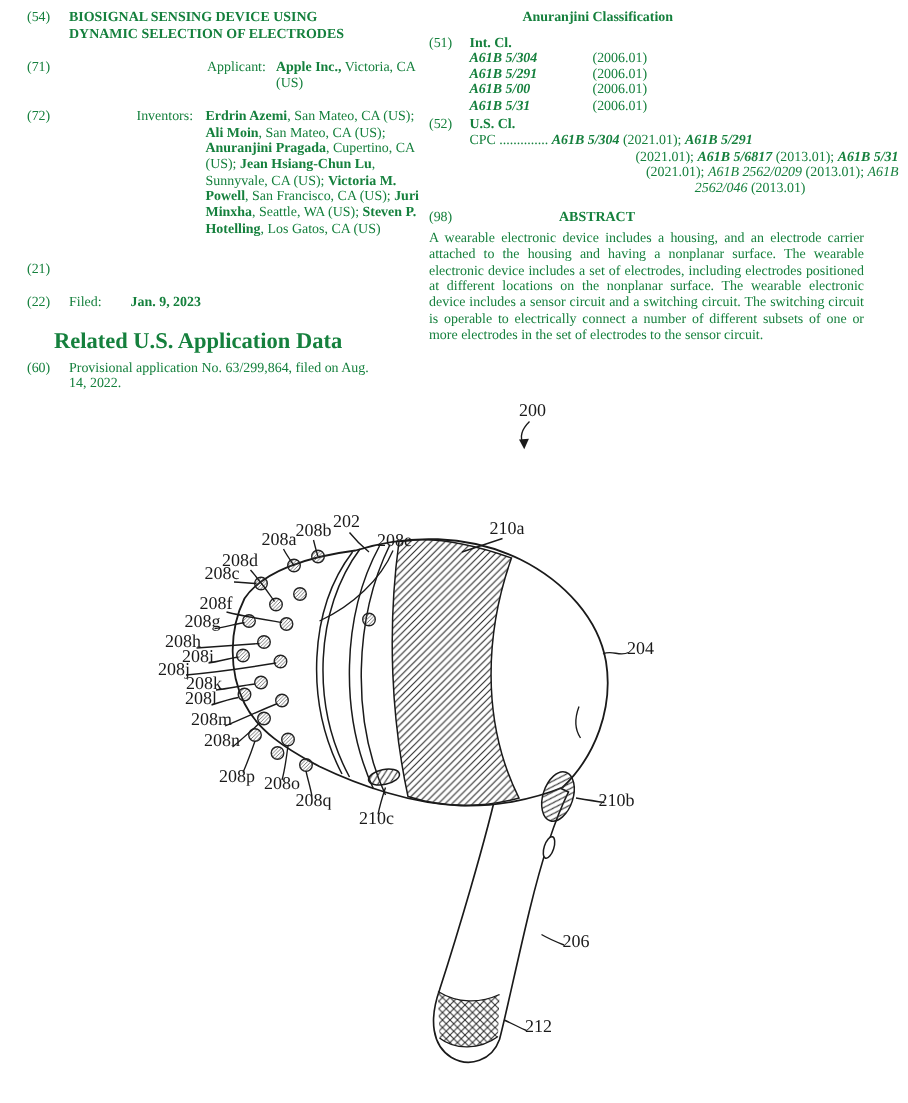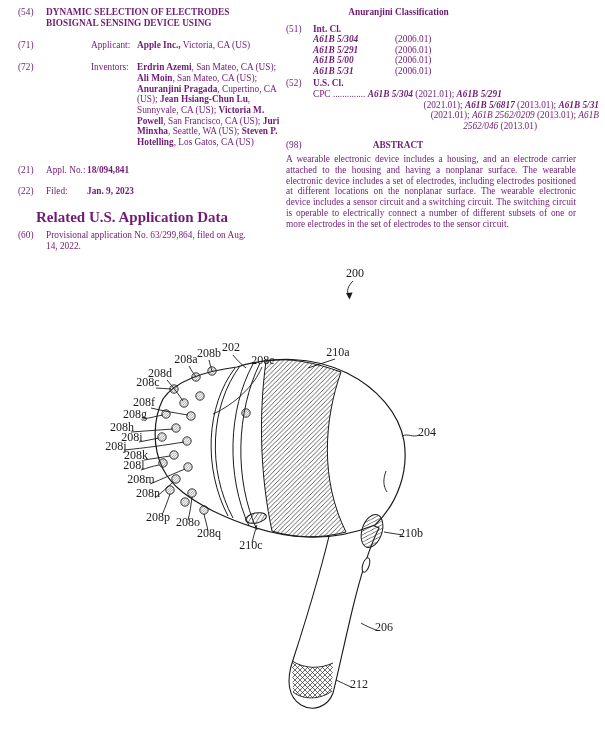--- a/index.html
+++ b/index.html
@@ -1,36 +1,36 @@
 <!DOCTYPE html>
 <html><head>
 <meta charset="utf-8">
 <style>
   html,body{margin:0;padding:0;background:#fff;}
   .page{position:relative;width:605px;height:735px;background:#fff;overflow:hidden;
-        font-family:"Liberation Serif",serif;color:#701a75;}
+        font-family:"Liberation Serif",serif;color:#15803d;}
   .col{position:absolute;top:7px;}
   .col-left{left:18px;width:262px;}
   .col-right{left:286px;width:313px;}
   .row{display:flex;align-items:flex-start;font-size:9.3px;line-height:10.7px;}
   .num{flex:0 0 28px;}
   .col-right .num{flex:0 0 27px;}
   .bd{flex:1;}
   .bold{font-weight:bold;}
   .title{font-weight:bold;}
   .kv{display:flex;}
   .lbl{flex:0 0 46px;margin-left:45px;}
   .lbl-sm{flex:0 0 41px;}
   .val{flex:1;}
   .val-inv{flex:1;max-width:162px;}
   .sg-b{font-weight:bold;margin-top:40px;}
   .sg-i{font-style:italic;}
   .sg-bi{font-weight:bold;font-style:italic;}
   .mb12{margin-bottom:12px;}
-  .mb11{margin-bottom:11px;}
+  .mb11{margin-bottom:11px;gap:47px;}
   .mb17{margin-bottom:17px;justify-content:space-between;}
   .rel-head{font-weight:bold;font-size:15px;line-height:10.7px;
             width:230px;margin:15px 0 7px 18px;}
   .f60-bd{max-width:206px;}
   .pub-head{font-weight:bold;font-size:9.3px;line-height:10.7px;text-align:center;
             width:225px;margin-bottom:6px;}
   .intcl{margin-left:27px;font-size:9.3px;line-height:10.5px;margin-bottom:2px;}
   .intcl-row .cls{display:inline-block;width:82px;font-weight:bold;font-style:italic;}
   .cpc{margin-left:27px;width:286px;font-size:9.3px;line-height:10.6px;margin-bottom:9px;}
   .cpc-line{white-space:nowrap;}
@@ -47,22 +47,22 @@
 </style>
 </head>
 <body>
 
 <div class="page">
 
   <div class="col col-left">
     <div class="row mb12">
       <span class="num">(54)</span>
       <div class="bd title">
+        <div>BIOSIGNAL SENSING DEVICE USING</div>
         <div>DYNAMIC SELECTION OF ELECTRODES</div>
-        <div>BIOSIGNAL SENSING DEVICE USING</div>
       </div>
     </div>
 
     <div class="row mb11">
       <span class="num">(71)</span>
       <div class="bd kv">
         <span class="lbl">Applicant:</span>
         <span class="val"><span class="sg-b">Apple Inc.,</span><span class=""> Victoria, CA (US)</span></span>
       </div>
     </div>
@@ -70,24 +70,20 @@
     <div class="row mb17">
       <span class="num">(72)</span>
       <div class="bd kv">
         <span class="lbl">Inventors:</span>
         <span class="val-inv"><span class="sg-b">Erdrin Azemi</span><span class="">, San Mateo, CA (US); </span><span class="sg-b">Ali Moin</span><span class="">, San Mateo, CA (US); </span><span class="sg-b">Anuranjini Pragada</span><span class="">, Cupertino, CA (US); </span><span class="sg-b">Jean Hsiang-Chun Lu</span><span class="">, Sunnyvale, CA (US); </span><span class="sg-b">Victoria M. Powell</span><span class="">, San Francisco, CA (US); </span><span class="sg-b">Juri Minxha</span><span class="">, Seattle, WA (US); </span><span class="sg-b">Steven P. Hotelling</span><span class="">, Los Gatos, CA (US)</span></span>
       </div>
     </div>
 
     <div class="row mb11">
       <span class="num">(21)</span>
-      <div class="bd kv">
-        <span class="lbl-sm">Appl. No.:</span>
-        <span class="val bold">18/094,841</span>
-      </div>
     </div>
 
     <div class="row">
       <span class="num">(22)</span>
       <div class="bd kv">
         <span class="lbl-sm">Filed:</span>
         <span class="val bold">Jan. 9, 2023</span>
       </div>
     </div>
 

